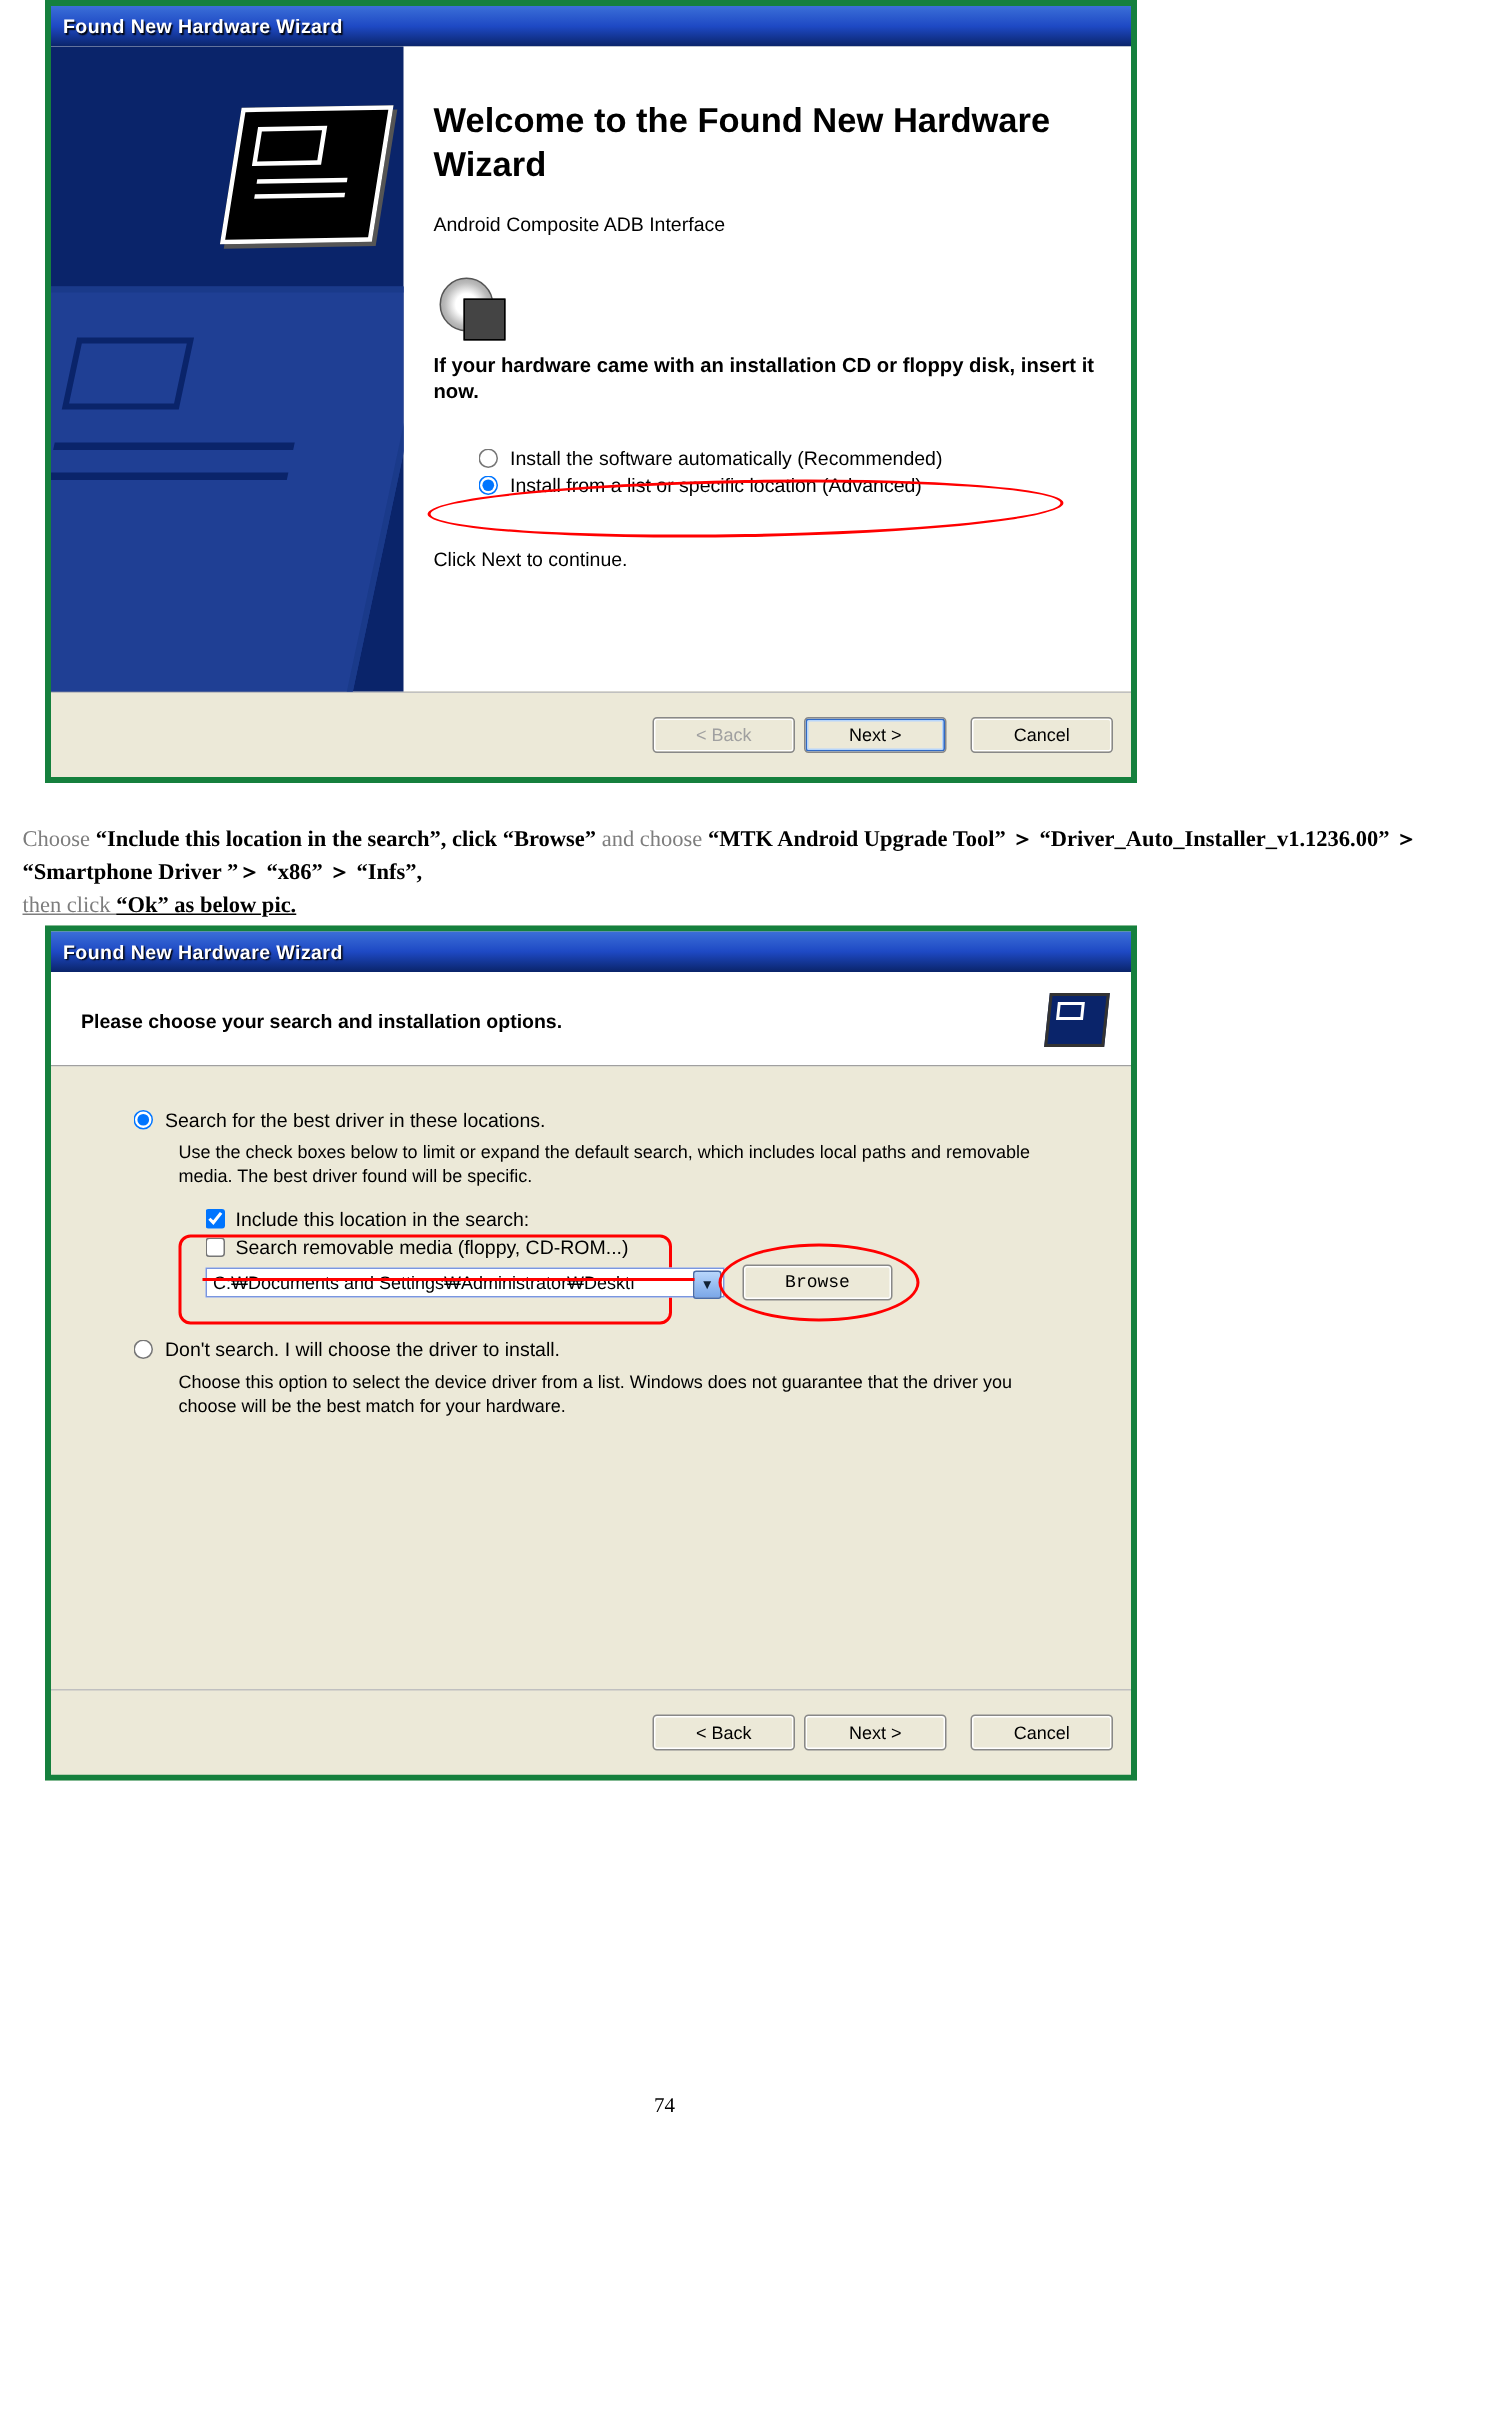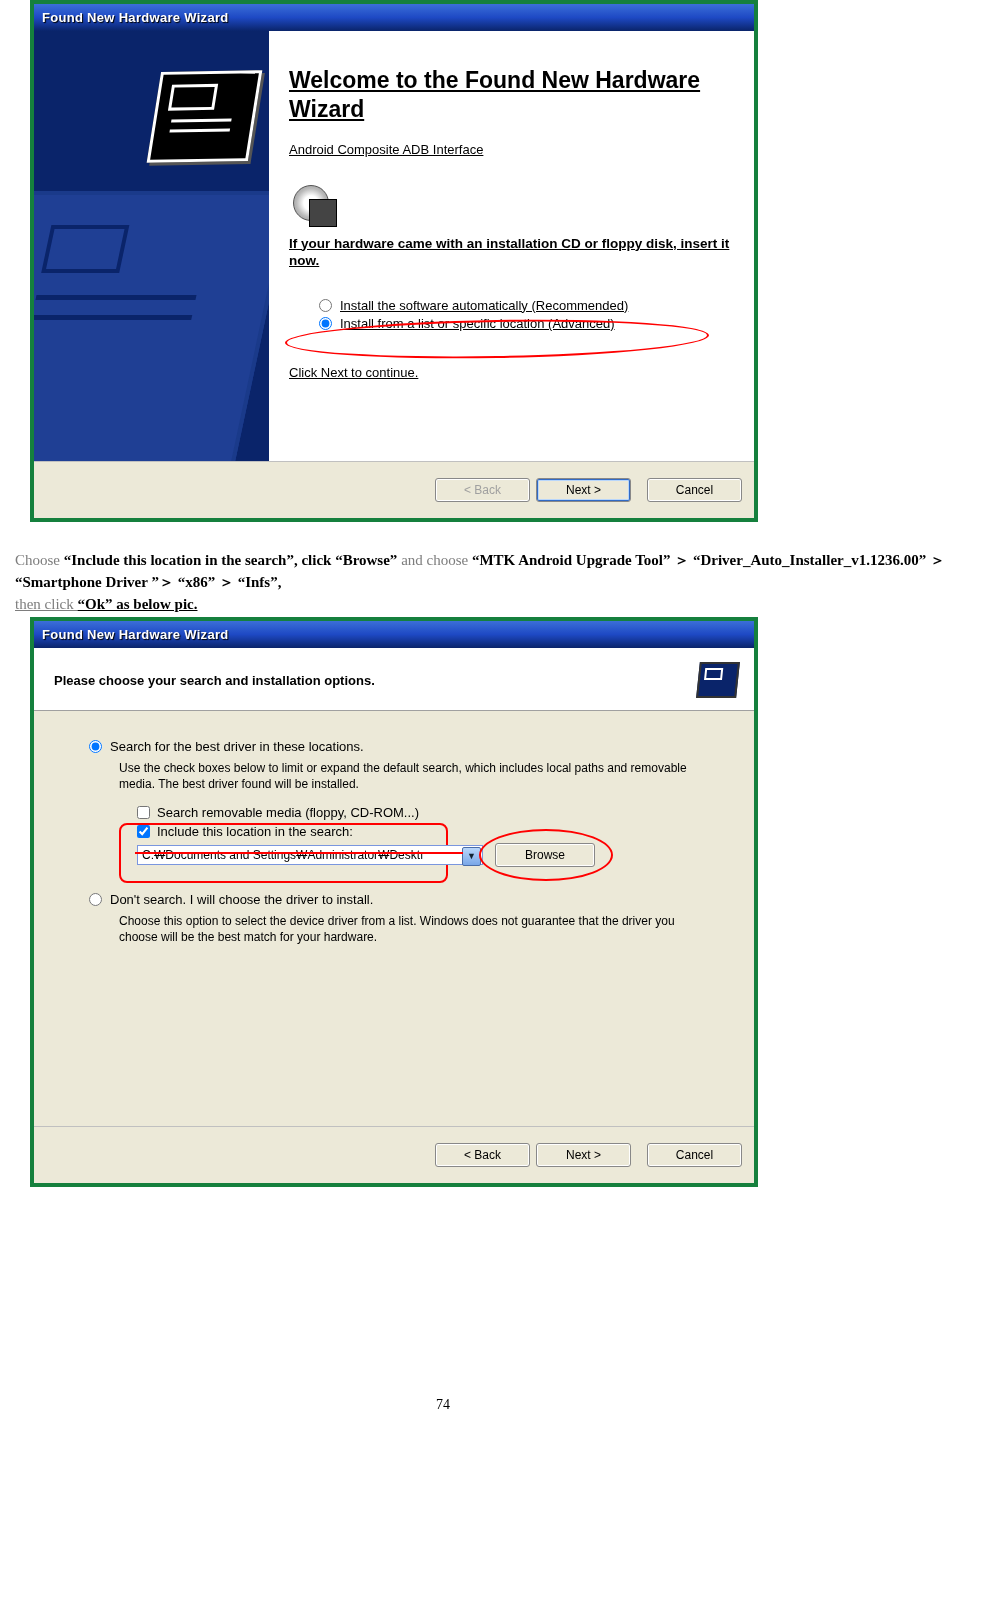--- a/index.html
+++ b/index.html
@@ -91,21 +91,20 @@
     position: absolute;
     top: 100px; left: 30px;
     width: 160px; height: 5px;
     background: #0a246a;
     box-shadow: 0 20px 0 #0a246a;
   }
   .wiz1-main {
     flex: 1;
     padding: 10px 20px;
     font-size: 13px;
-    text-decoration: underline;
   }
   .wiz1-main h1 {
     font-family: "Tahoma", "Arial", sans-serif;
     font-weight: bold;
     font-size: 23px;
     margin: 25px 0 18px 0;
     line-height: 1.25;
   }
   .wiz1-main p { margin: 10px 0; }
   .indent { margin-left: 30px; }
@@ -346,39 +345,39 @@
       <div class="ttl">Please choose your search and installation options.</div>
       <div class="wiz2-header-icon">
           <div class="box"></div>
         </div>
     </div>
     <div class="wiz2-body">
       <div class="radio-row" style="margin-left:0;">
         <input type="radio" name="w2" checked="" style="">
         <span>Search for the best driver in these locations.</span>
       </div>
-      <div class="sub">Use the check boxes below to limit or expand the default search, which includes local paths and removable media. The best driver found will be installed.</div>
+      <div class="sub">Use the check boxes below to limit or expand the default search, which includes local paths and removable media. The best driver found will be specific.</div>
       <div style="height:8px;"></div>
 
       <div class="annot-ellipse">
+        <div class="check-row">
+          <input type="checkbox" checked="" style="">
+          <span>Include this location in the search:</span>
+        </div>
         <div class="check-row">
           <input type="checkbox" style="">
           <span>Search removable media (floppy, CD-ROM...)</span>
-        </div>
-        <div class="check-row">
-          <input type="checkbox" checked="" style="">
-          <span>Include this location in the search:</span>
         </div>
         <div class="annot-ellipse-draw" style="left:30px; top:18px; width:325px; height:56px; border-radius:8px;"></div>
         <div class="path-row">
           <span class="combo-wrap">
             <input class="path-input" type="text" value="C:₩Documents and Settings₩Administrator₩Desktı" style="">
             <span class="combo-arrow">▼</span>
           </span>
-          <button class="winbtn" style="min-width:100px;">Browse</button>
+          <button class="winbtn" style="min-width:100px;font-family:Liberation Mono, monospace;">Browse</button>
           <div class="annot-ellipse-draw" style="left:342px; top:-14px; width:130px; height:48px;"></div>
           <div class="annot-ellipse-draw" style="left:-2px; top:9px; width:328px; height:4px; border:none; border-top:2px solid #f00; border-radius:0;"></div>
         </div>
       </div>
 
       <div class="spacer"></div>
       <div class="radio-row" style="margin-left:0;">
         <input type="radio" name="w2" style="">
         <span>Don't search. I will choose the driver to install.</span>
       </div>

